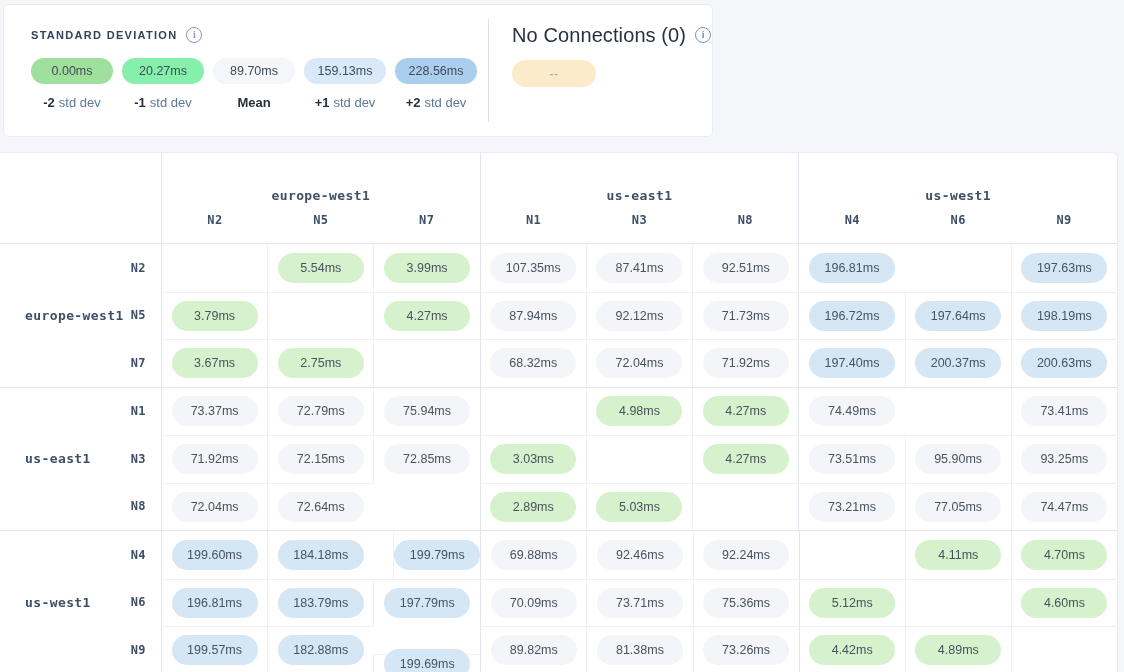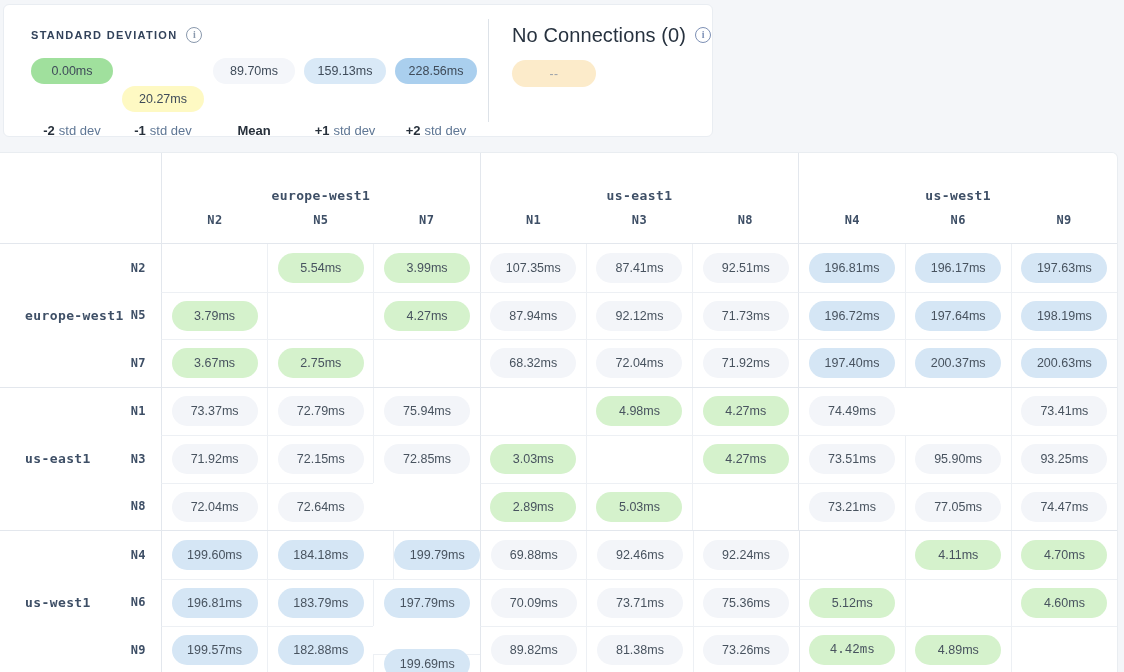--- a/index.html
+++ b/index.html
@@ -116,21 +116,21 @@
 <body>
 
 <div class="legend-card">
   <div class="legend-left">
     <div class="legend-title-row">
       <span class="legend-title">STANDARD DEVIATION</span>
       <span class="info-icon">i</span>
     </div>
     <div class="legend-pills">
       <span class="lg-pill" style="background: rgb(160, 224, 157);">0.00ms</span>
-      <span class="lg-pill" style="background: #fef9c3; margin-top: 28px;">20.27ms</span>
+      <span class="lg-pill" style="background: #86efac;">20.27ms</span>
       <span class="lg-pill" style="background: rgb(244, 246, 250);">89.70ms</span>
       <span class="lg-pill" style="background: rgb(217, 233, 247);">159.13ms</span>
       <span class="lg-pill" style="background: rgb(170, 207, 238);">228.56ms</span>
     </div>
     <div class="legend-labels">
       <span class="lg-label">
           <b class="lbl-bold">-2</b>
           <span class="lbl-rest">std dev</span>
         </span>
       <span class="lg-label">
@@ -204,23 +204,20 @@
         </div>
         <div class="cell" style="grid-area: 1 / 6;">
           <span class="pill" style="background: rgb(243, 245, 249);">87.41ms</span>
         </div>
         <div class="cell" style="grid-area: 1 / 7;">
           <span class="pill" style="background: rgb(243, 245, 249);">92.51ms</span>
         </div>
         <div class="cell group-start" style="grid-area: 1 / 8;">
           <span class="pill" style="background: rgb(213, 230, 245);">196.81ms</span>
         </div>
-        <div class="cell" style="grid-area: 1 / 9;">
-          <span class="pill" style="background: rgb(213, 230, 245);">196.17ms</span>
-        </div>
         <div class="cell" style="grid-area: 1 / 10;">
           <span class="pill" style="background: rgb(213, 230, 245);">197.63ms</span>
         </div>
         <div class="row-node mono-h" style="grid-row: 2;">N5</div>
         <div class="cell group-start inner-top" style="grid-area: 2 / 2;">
           <span class="pill" style="background: rgb(213, 242, 204);">3.79ms</span>
         </div>
         <div class="cell inner-top" style="grid-area: 2 / 3;"></div>
         <div class="cell inner-top" style="grid-area: 2 / 4;">
           <span class="pill" style="background: rgb(213, 242, 204);">4.27ms</span>
@@ -412,21 +409,21 @@
         <div class="cell group-start inner-top" style="grid-area: 3 / 5;">
           <span class="pill" style="background: rgb(243, 245, 249);">89.82ms</span>
         </div>
         <div class="cell inner-top" style="grid-area: 3 / 6;">
           <span class="pill" style="background: rgb(243, 245, 249);">81.38ms</span>
         </div>
         <div class="cell inner-top" style="grid-area: 3 / 7;">
           <span class="pill" style="background: rgb(243, 245, 249);">73.26ms</span>
         </div>
         <div class="cell group-start inner-top" style="grid-area: 3 / 8;">
-          <span class="pill" style="background: rgb(213, 242, 204); font-family: Liberation Mono, monospace;">4.42ms</span>
+          <span class="pill" style="background: rgb(213, 242, 204);">4.42ms</span>
         </div>
         <div class="cell inner-top" style="grid-area: 3 / 9;">
           <span class="pill" style="background: rgb(213, 242, 204);">4.89ms</span>
         </div>
         <div class="cell inner-top" style="grid-area: 3 / 10;"></div>
       </div>
     </div>
 </div>
 
 </body></html>

